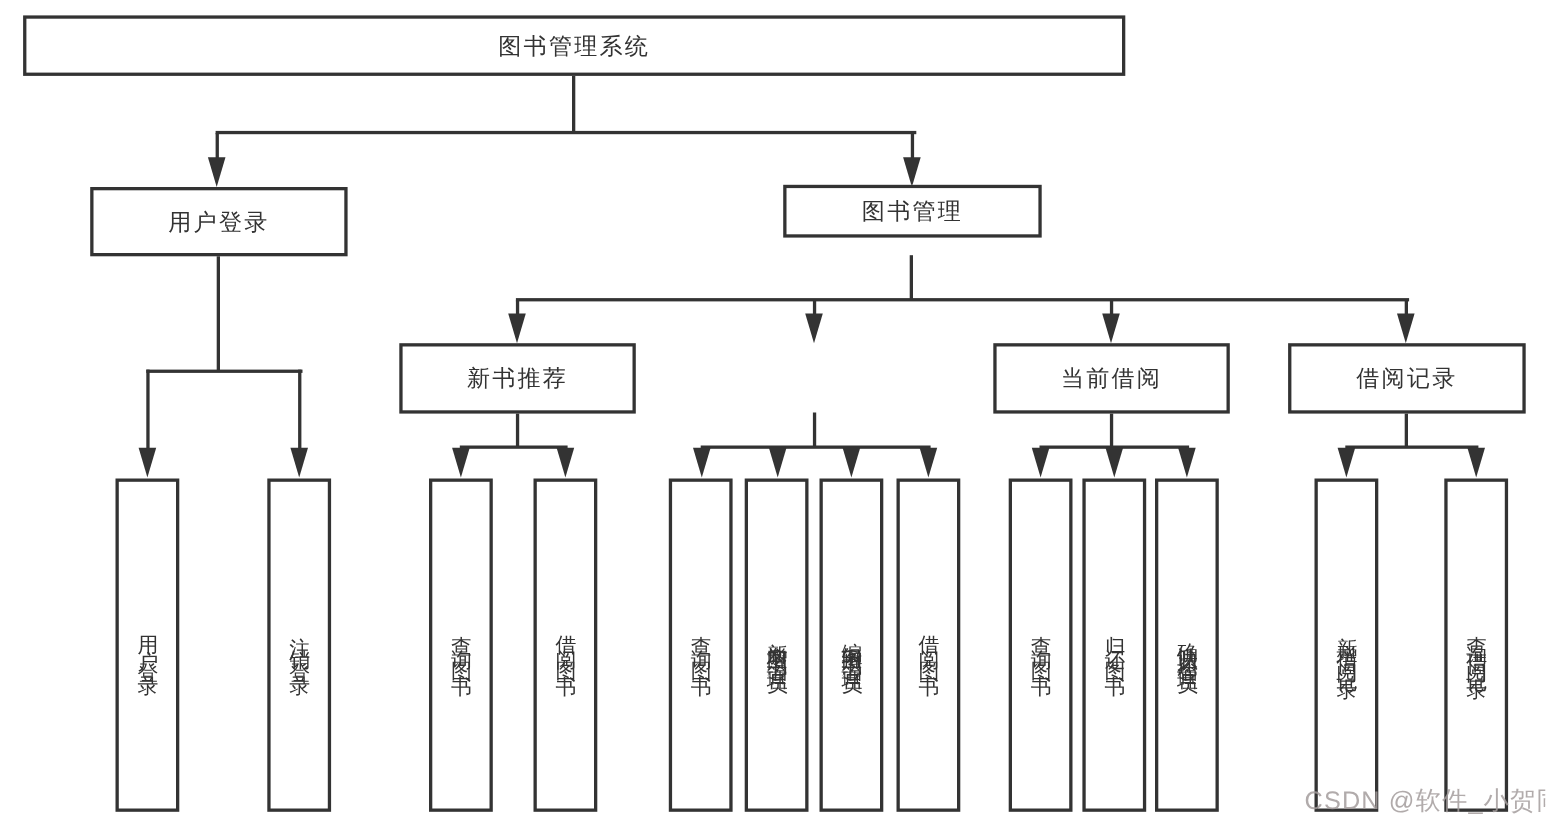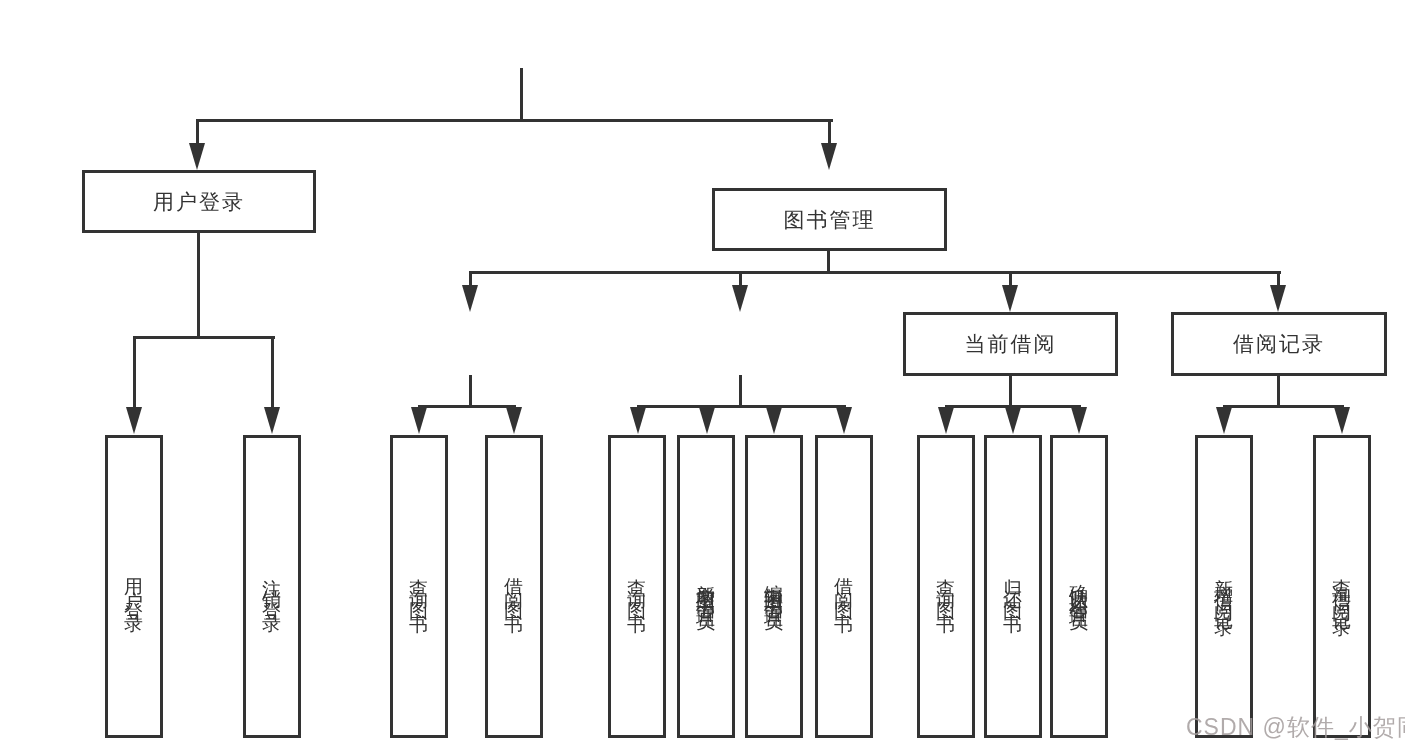--- a/index.html
+++ b/index.html
@@ -62,28 +62,34 @@
     color:rgba(163,156,156,0.85);
     z-index:5;
     white-space:nowrap;
   }
 </style>
 </head>
 <body>
 
 <div class="canvas">
 
+  <div class="box" style="left:21px;top:14px;width:1002px;height:55px;">
+    <span>图书管理系统</span>
+  </div>
 
   <div class="box" style="left:82px;top:170px;width:234px;height:63px;">
     <span>用户登录</span>
   </div>
-  <div class="box" style="left:712px;top:188px;width:235px;height:63px;">
+  <div class="box" style="left:712px;top:168px;width:235px;height:48px;">
     <span>图书管理</span>
   </div>
 
+  <div class="box" style="left:363px;top:312px;width:215px;height:64px;">
+    <span>新书推荐</span>
+  </div>
   <div class="box" style="left:903px;top:312px;width:215px;height:64px;">
     <span>当前借阅</span>
   </div>
   <div class="box" style="left:1171px;top:312px;width:216px;height:64px;">
     <span>借阅记录</span>
   </div>
 
   <div class="vbox" style="left:105px;">
     <span>用户登录</span>
   </div>

